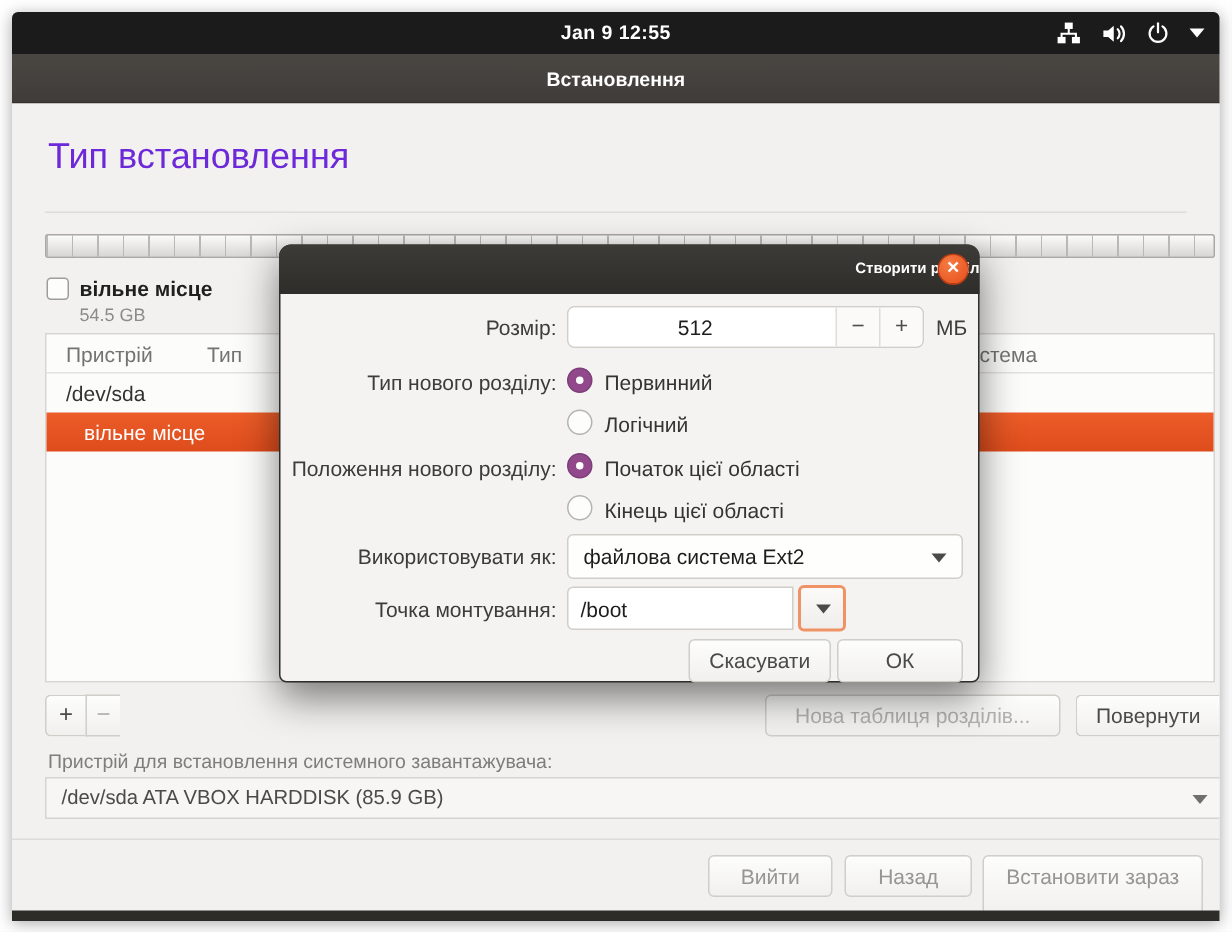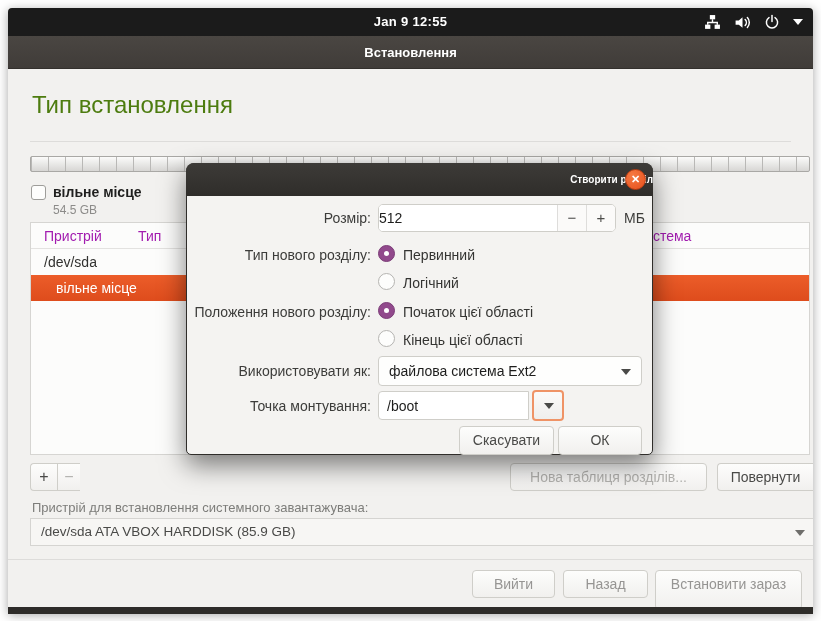--- a/index.html
+++ b/index.html
@@ -13,36 +13,36 @@
   .sysicons { right:10px; top:0; height:28px; display:flex; align-items:center; gap:13px; }
   .sysicons svg { display:block; }
   .chev-dn { width:0; height:0; border-left:5px solid transparent; border-right:5px solid transparent; border-top:6px solid #ffffff; }
 
   
   .wtitle { left:0; top:28px; width:805px; height:33px; background:linear-gradient(#4a4642,#403c39); border-bottom:1px solid #33302d; }
   .wtitle span { display:block; height:33px; line-height:33px; text-align:center; color:#ffffff; font-size:13px; font-weight:bold; }
 
   .body { left:0; top:61px; width:805px; height:538px; background:#f2f1ef; }
 
-  .page-title { left:24px; top:22px; font-size:24px; color:#4d7c0f; }
+  .page-title { left:24px; top:22px; font-size:24px; color:#6d28d9; }
   .hr1 { left:22px; top:72px; width:761px; height:1px; background:#dddcda; }
 
   
   .pbar { left:22px; top:87px; width:780px; height:16px; border:1px solid #a9a8a5; border-radius:2px;
           background:repeating-linear-gradient(90deg,#b9b8b6 0,#b9b8b6 1px,transparent 1px,transparent 17px),linear-gradient(#fbfbfa,#d7d6d4); }
 
   .chkrow { left:23px; top:115px; display:flex; align-items:center; gap:7px; }
   .checkbox { width:15px; height:15px; background:#fdfdfc; border:1px solid #9e9d9a; border-radius:3px; }
   .chklabel { font-size:14px; font-weight:bold; color:#1f1f1e; }
   .chksize { left:45px; top:134px; font-size:12px; color:#8c8b89; }
 
   
   .table { left:22px; top:153px; width:780px; height:233px; background:#fcfcfb; border:1px solid #d6d5d2; }
   .thead { position:absolute; left:0; top:0; width:100%; height:26px; border-bottom:1px solid #e3e2e0; }
-  .th { position:absolute; top:0; height:26px; line-height:26px; font-size:14px; color:#a21caf; }
+  .th { position:absolute; top:0; height:26px; line-height:26px; font-size:14px; color:#737373; }
   .trow1 { position:absolute; left:0; top:26px; width:100%; height:26px; line-height:26px; font-size:14px; color:#323230; padding-left:13px; }
   .trow2 { position:absolute; left:0; top:52px; width:100%; height:26px; line-height:26px; font-size:14px; color:#ffffff; padding-left:25px; background:linear-gradient(#ec5d29,#de4c1c); }
 
   
   .btn { background:linear-gradient(#fdfdfc,#f1f0ee); border:1px solid #cfcec9; border-radius:4px; font-size:14px; color:#4a4a48; text-align:center; }
   .btn.dis { color:#b2b1ae; }
   .grp { border-radius:0; border-right:none; }
 
   .toolbar-left { left:22px; top:394px; height:28px; display:flex; }
   .tb { height:28px; line-height:26px; }
@@ -65,21 +65,21 @@
   .darkstrip { left:0; top:538px; width:805px; height:7px; background:#2e2c29; }
 
   
   .dialog { left:178px; top:155px; width:467px; height:292px; background:#f4f3f1; border:1px solid #2f2d2a; border-radius:8px 8px 5px 5px; box-shadow:0 10px 26px rgba(0,0,0,.5); z-index:10; }
   .dtitle { position:absolute; left:-1px; top:-1px; width:467px; height:33px; background:linear-gradient(#3d3b38,#2f2d2a); border-radius:8px 8px 0 0; }
   .dtitle span { display:block; height:26px; line-height:33px; text-align:right; color:#ffffff; font-size:10px; font-weight:bold; }
   .dclose { position:absolute; right:7px; top:6px; width:21px; height:21px; border-radius:50%; background:radial-gradient(circle at 35% 30%, #f67a42, #e64f1c); border:1px solid #b93d12; color:#fff; font-size:11px; font-weight:bold; text-align:center; line-height:19px; }
 
   .dlabel { position:absolute; left:6px; width:178px; text-align:right; font-size:14px; color:#3c3c3a; }
   .spin { position:absolute; left:191px; top:40px; width:238px; height:28px; display:flex; border:1px solid #cfcec9; border-radius:5px; background:#ffffff; overflow:hidden; }
-  .spin input { width:178px; height:26px; border:none; outline:none; text-align:left; padding-right:9px; font-size:14px; color:#1d1d1c; font-family:"Liberation Sans",sans-serif; background:#ffffff; }
+  .spin input { width:178px; height:26px; border:none; outline:none; text-align:center; padding-right:9px; font-size:14px; color:#1d1d1c; font-family:"Liberation Sans",sans-serif; background:#ffffff; }
   .spin .sbtn { width:30px; height:26px; line-height:25px; text-align:center; font-size:15px; color:#4c4c4a; background:#fbfaf9; border-left:1px solid #dedddb; }
   .unit { position:absolute; left:437px; top:46px; font-size:14px; color:#3c3c3a; }
 
   .radio { position:absolute; width:17px; height:17px; border-radius:50%; background:#fdfdfc; border:1px solid #b5b4b1; }
   .radio.on { background:#91498c; border-color:#7c3d78; }
   .radio.on::after { content:""; position:absolute; left:5px; top:5px; width:5px; height:5px; border-radius:50%; background:#ffffff; }
   .rlabel { position:absolute; font-size:14px; color:#343432; }
 
   .combo { position:absolute; left:191px; top:192px; width:264px; height:30px; background:#fefefd; border:1px solid #cfcec9; border-radius:4px;padding-left:12px; }
   .combo .val { position:absolute; left:10px; top:0; height:28px; line-height:28px; font-size:14px; color:#1d1d1c; }

